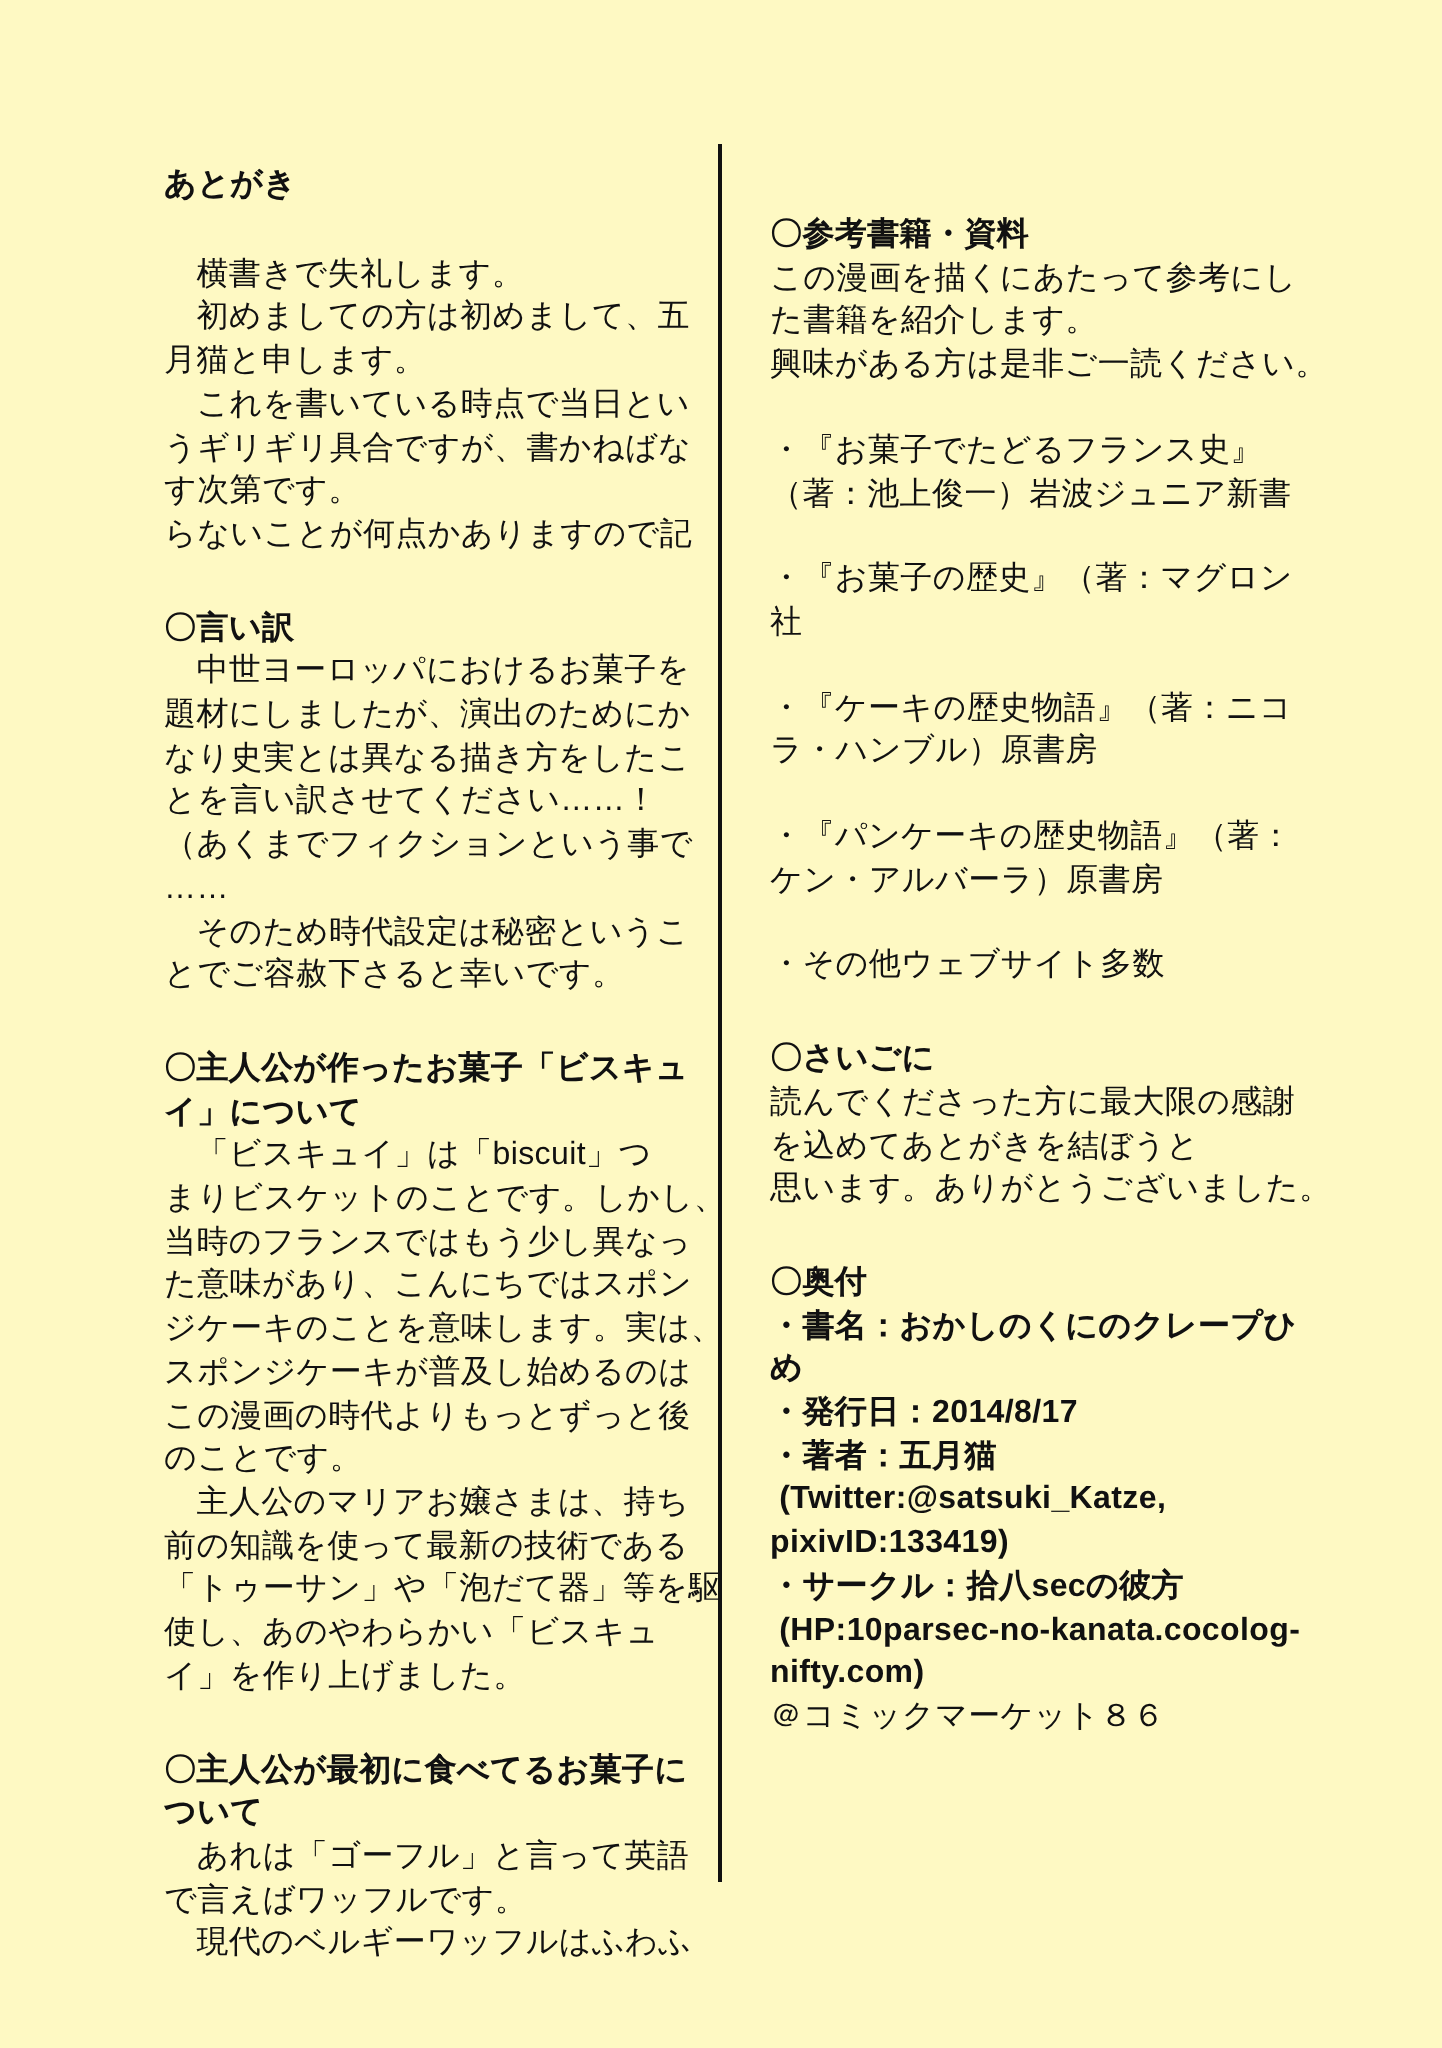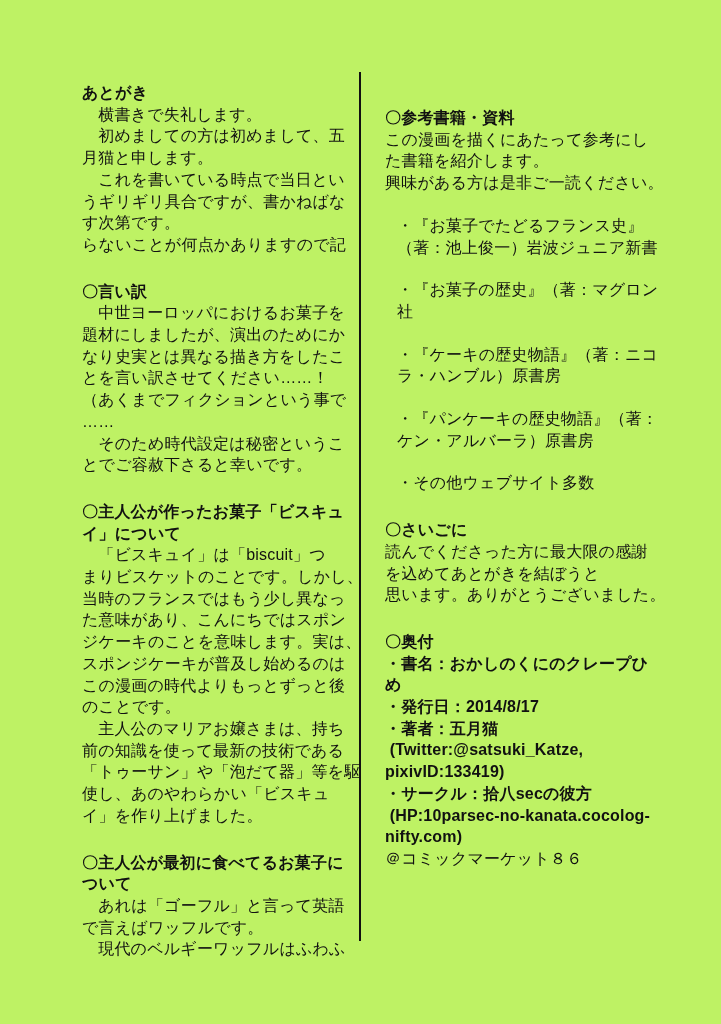--- a/index.html
+++ b/index.html
@@ -11,21 +11,21 @@
     width: 721px;
     height: 1024px;
     position: relative;
     font-family: "Liberation Sans", "DejaVu Sans", sans-serif;
     color: #111111;
     overflow: hidden;
   }
   .page {
     position: absolute;
     inset: 0;
-    background: #bef264;
+    background: #fef9c3;
   }
   .divider {
     position: absolute;
     left: 359px;
     top: 72px;
     width: 2px;
     height: 869px;
     background: #111111;
   }
   .col {
@@ -33,23 +33,23 @@
     top: 82px;
     font-size: 16px;
     line-height: 21.7px;
     letter-spacing: 0.2px;
   }
   .col-left  { left: 82px;  width: 300px; }
   .col-right { left: 385px; width: 320px; }
   .block { margin: 0; }
   .block.bold { font-weight: 700; }
   .sp-none { margin-top: 0; }
-  .sp-after-heading { }
+  .sp-after-heading { margin-top: 23px; }
   .sp-section { margin-top: 25px; }
-  .sp-item { margin-top: 21px; margin-left: 12px; }
+  .sp-item { margin-top: 21px; }
   .line {
     white-space: pre;
     min-height: 21.7px;
   }
 </style>
 </head>
 <body>
 
 <div class="page">
   <div class="divider"></div>

